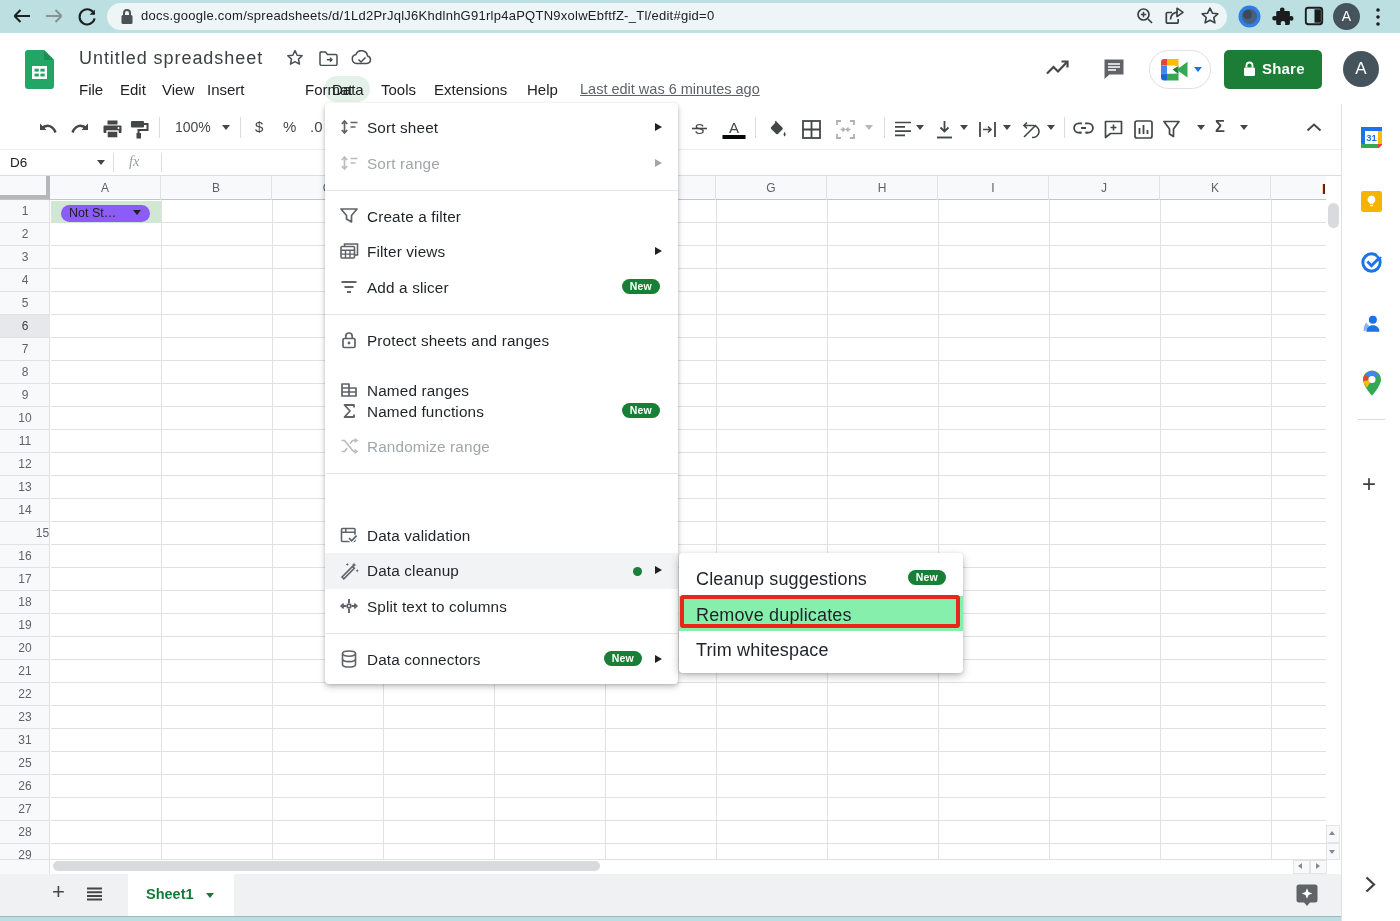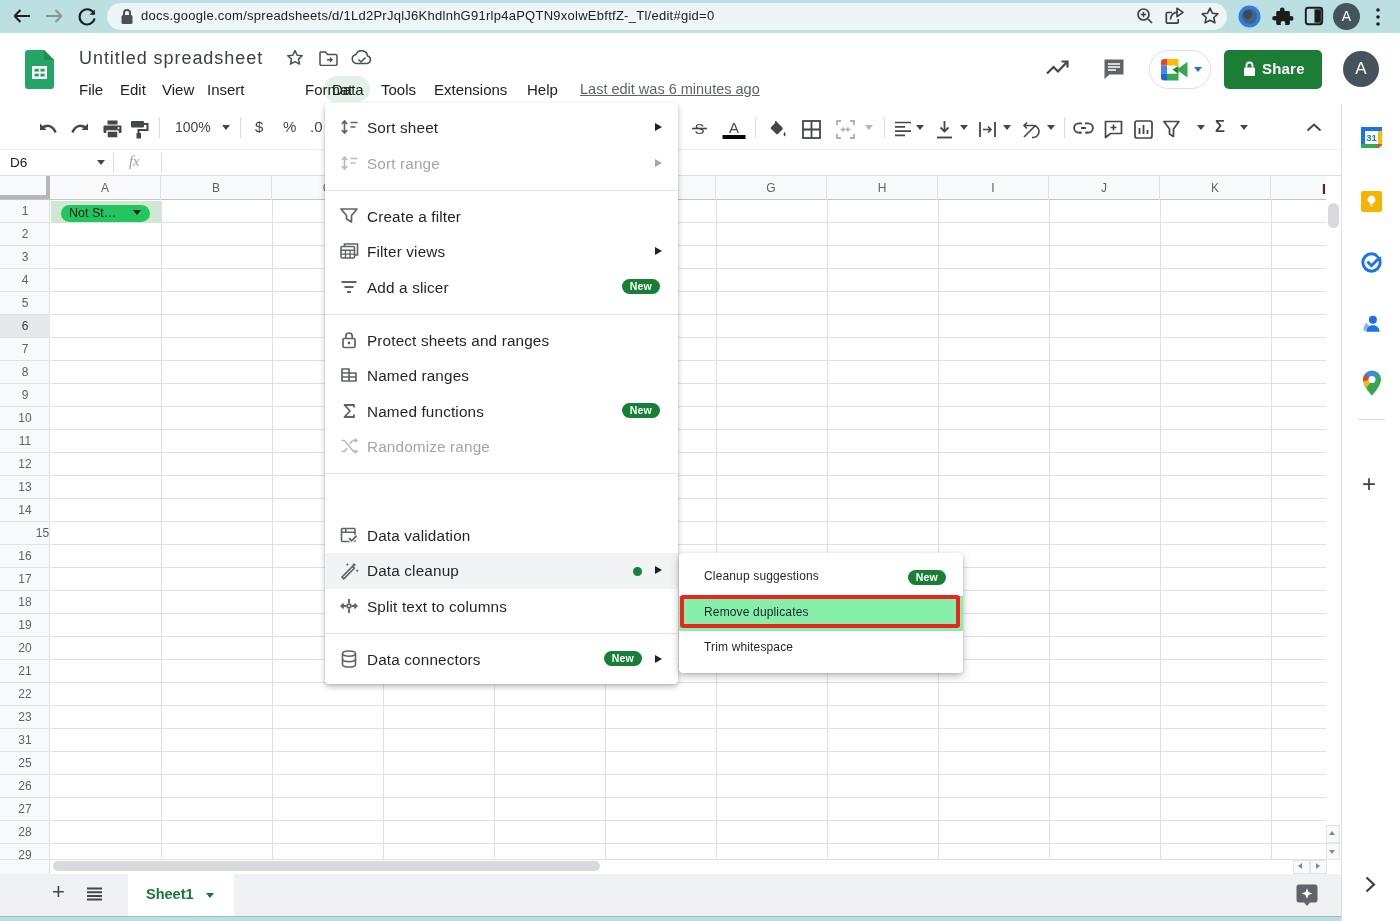--- a/index.html
+++ b/index.html
@@ -42,21 +42,21 @@
   .mitem { position:absolute; left:0; width:353px; height:35.5px; }
   .mlabel { position:absolute; left:42px; top:9px; font-size:15.3px; color:#1f2328; letter-spacing:.15px;}
   .dis .mlabel { color:#a2a6aa; }
   .mdiv { position:absolute; left:0; width:353px; height:1px; background:#e4e5e6; }
   .marrow { position:absolute; right:16px; top:13px; width:0; height:0; border-left:7px solid #202124; border-top:4.5px solid transparent; border-bottom:4.5px solid transparent;}
   .dis .marrow { border-left-color:#a2a6aa; }
   .newpill { position:absolute; top:9.5px; height:15px; border-radius:8px; background:#187f37; color:#fff; font-size:10.5px; font-weight:bold; line-height:15px; padding:0 8px; letter-spacing:.2px;}
   #submenu { position:absolute; left:679px; top:553px; width:284px; height:120px; background:#fff; border-radius:4px;
      box-shadow:0 3px 8px rgba(0,0,0,.25), 0 1px 3px rgba(0,0,0,.12); }
   .smitem { position:absolute; left:0; width:284px; height:35.5px; }
-  .smlabel { position:absolute; left:17px; top:9px; font-size:12px; color:#1f2328; letter-spacing:.15px;margin-left:8px;}
+  .smlabel { position:absolute; left:17px; top:9px; font-size:18px; color:#1f2328; letter-spacing:.15px;}
 
   
   #vscroll { position:absolute; left:1326px; top:176px; width:15px; height:698px; background:#fff; }
   #bottombar { position:absolute; left:0; top:874px; width:1341px; height:42px; background:#eff1f3; }
   #strip { position:absolute; left:0; top:916px; width:1341px; height:5px; background:#b8dfe1; border-top:1.5px solid #9fbabc; }
   #sidepanel { position:absolute; left:1341px; top:104px; width:59px; height:817px; background:#fff; border-left:1px solid #e0e0e0; }
 </style>
 </head>
 <body>
 <div id="page">
@@ -313,21 +313,21 @@
     <div class="rowhead" style="top:506px;">23</div>
     <div class="rowhead" style="top:529px;">31</div>
     <div class="rowhead" style="top:552px;">25</div>
     <div class="rowhead" style="top:575px;">26</div>
     <div class="rowhead" style="top:598px;">27</div>
     <div class="rowhead" style="top:621px;">28</div>
     <div class="rowhead" style="top:644px;">29</div>
   </div>
   <div id="gridcells"></div>
   <div class="abs" style="left:51px;top:201px;width:110px;height:22px;background:#d2e7d3;"></div>
-  <div class="abs" style="left:61px;top:205px;width:89px;height:17px;border-radius:9px;background:#22c55e;">
+  <div class="abs" style="left:61px;top:205px;width:89px;height:17px;border-radius:9px;background:#8b5cf6;">
      <span style="position:absolute;left:8px;top:1px;font-size:12.5px;color:#202124;">Not St…</span>
      <span style="position:absolute;left:72px;top:5px;width:0;height:0;border-top:5px solid #1f2124;border-left:4.5px solid transparent;border-right:4.5px solid transparent;"></span>
   </div>
   <div class="abs" style="left:0px;top:858.5px;width:1326px;height:15.5px;background:#fff;border-top:1px solid #e1e1e1;"></div>
   <div class="abs" style="left:0px;top:859.5px;width:50px;height:14.5px;background:#f8f9fa;border-right:1px solid #e1e1e1;"></div>
   <div class="abs" style="left:1326px;top:200px;width:1px;height:660px;background:#e8e8e8;"></div>
   <div class="abs" style="left:53px;top:861px;width:547px;height:10px;border-radius:5px;background:#d9dadd;"></div>
   <div id="vscroll">
     <div class="abs" style="left:2px;top:27px;width:11px;height:25px;border-radius:5.5px;background:#d9dadd;"></div>
     <div class="abs" style="left:0;top:649px;width:14px;height:17.5px;background:#f8f9fa;border:1px solid #e4e4e4;"></div>
@@ -433,21 +433,21 @@
       </div>
     <div class="mdiv" style="top:210.5px"></div>
     <div class="mitem" style="top:219.5px;">
         <svg width="20" height="20" viewBox="0 0 20 20" style="position:absolute;left:14px;top:7px">
           <rect x="4" y="8.5" width="12" height="9" rx="1.2" stroke="#5f6368" stroke-width="1.7" fill="none"></rect>
           <path d="M6.8 8.5 V6.2 a3.2 3.2 0 0 1 6.4 0 v2.3" stroke="#5f6368" stroke-width="1.7" fill="none"></path>
           <circle cx="10" cy="13" r="1.4" fill="#5f6368"></circle>
         </svg>
         <div class="mlabel">Protect sheets and ranges</div>
       </div>
-    <div class="mitem" style="top:255.0px;">
+    <div class="mitem" style="top:270px;">
         <svg width="20" height="20" viewBox="0 0 20 20" style="position:absolute;left:14px;top:7px">
           <path d="M3 4 h7 v4 h7 v8 H3 z" stroke="#5f6368" stroke-width="1.7" fill="none" stroke-linejoin="round"></path>
           <path d="M3 8 h7 M3 12 h14 M10 8 v8" stroke="#5f6368" stroke-width="1.7"></path>
         </svg>
         <div class="mlabel">Named ranges</div>
       </div>
     <div class="mitem" style="top:290.5px;">
         <svg width="20" height="20" viewBox="0 0 20 20" style="position:absolute;left:14px;top:7px">
           <path d="M15 6.5 V4 H5.5 l5.5 6 -5.5 6 H15 v-2.5" stroke="#5f6368" stroke-width="1.8" fill="none" stroke-linejoin="round"></path>
         </svg>

